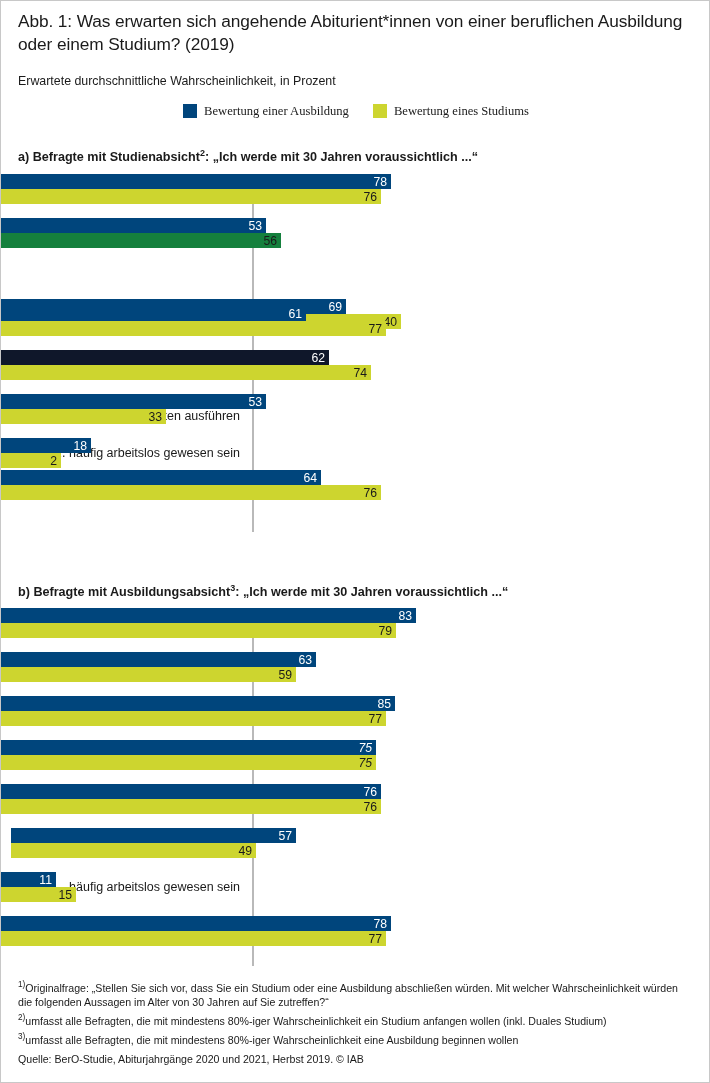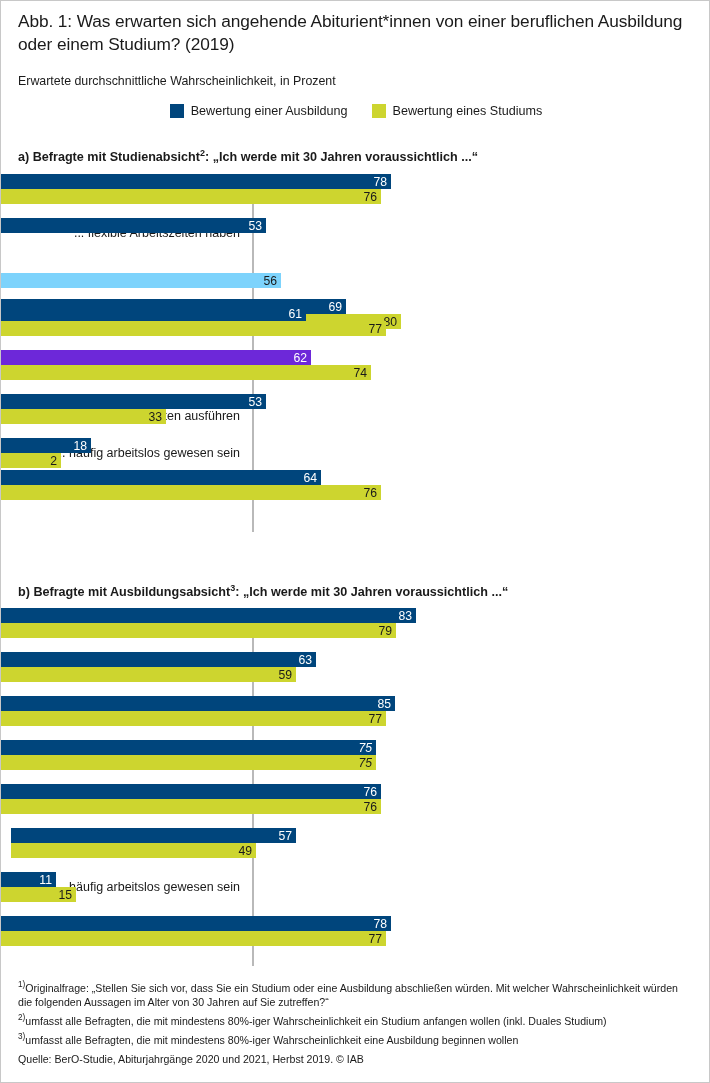--- a/index.html
+++ b/index.html
@@ -50,20 +50,21 @@
   
   .legend {
     position: absolute;
     left: 0;
     top: 103px;
     width: 710px;
     display: flex;
     justify-content: center;
     align-items: center;
     gap: 24px;
+    font-family: Liberation Serif, serif;
   }
   .legend-item {
     display: flex;
     align-items: center;
     gap: 7px;
   }
   .legend-swatch {
     width: 14px;
     height: 14px;
     flex: 0 0 auto;
@@ -198,47 +199,47 @@
         </div>
         <div class="bar-row bar series-1" style="top: 15px; width: 380px; background: rgb(205, 213, 47);">
           <span class="bar-value">76</span>
         </div>
       </div>
       <div class="group" style="top: 44px;">
         <div class="cat-label">... flexible Arbeitszeiten haben</div>
         <div class="bar-row bar series-0" style="top: 0px; width: 265px; background: rgb(0, 69, 124);">
           <span class="bar-value">53</span>
         </div>
-        <div class="bar-row bar series-1" style="top: 15px; width: 280px; background: #7dd3fc; margin-top: 40px;">
+        <div class="bar-row bar series-1" style="top: 15px; width: 280px; background: #15803d;">
           <span class="bar-value">56</span>
         </div>
       </div>
       <div class="group" style="top: 88px; margin-top: 37px;">
         <div class="cat-label">... Spaß an der Arbeit haben</div>
         <div class="bar-row bar series-0" style="top: 0px; width: 345px; background: rgb(0, 69, 124);">
           <span class="bar-value">69</span>
         </div>
         <div class="bar-row bar series-1" style="top: 15px; width: 400px; background: rgb(205, 213, 47);">
-          <span class="bar-value">80</span>
+          <span class="bar-value">40</span>
         </div>
       </div>
       <div class="group" style="top: 132px;">
         <div class="cat-label">... eine gesellschaftlich angesehene
 Arbeit haben</div>
         <div class="bar-row bar series-0" style="top: 0px; width: 305px; background: rgb(0, 69, 124);">
           <span class="bar-value">61</span>
         </div>
         <div class="bar-row bar series-1" style="top: 15px; width: 385px; background: rgb(205, 213, 47);">
           <span class="bar-value">77</span>
         </div>
       </div>
       <div class="group" style="top: 176px;">
         <div class="cat-label">... gute berufliche
 Aufstiegschancen haben</div>
-        <div class="bar-row bar series-0" style="top: 0px; width: 310px; background: #6d28d9;">
+        <div class="bar-row bar series-0" style="top: 0px; width: 310px; background: #0f172a; padding-left: 18px;">
           <span class="bar-value">62</span>
         </div>
         <div class="bar-row bar series-1" style="top: 15px; width: 370px; background: rgb(205, 213, 47);">
           <span class="bar-value">74</span>
         </div>
       </div>
       <div class="group" style="top: 220px;">
         <div class="cat-label">... überwiegend körperliche
 Tätigkeiten ausführen</div>
         <div class="bar-row bar series-0" style="top: 0px; width: 265px; background: rgb(0, 69, 124);">

